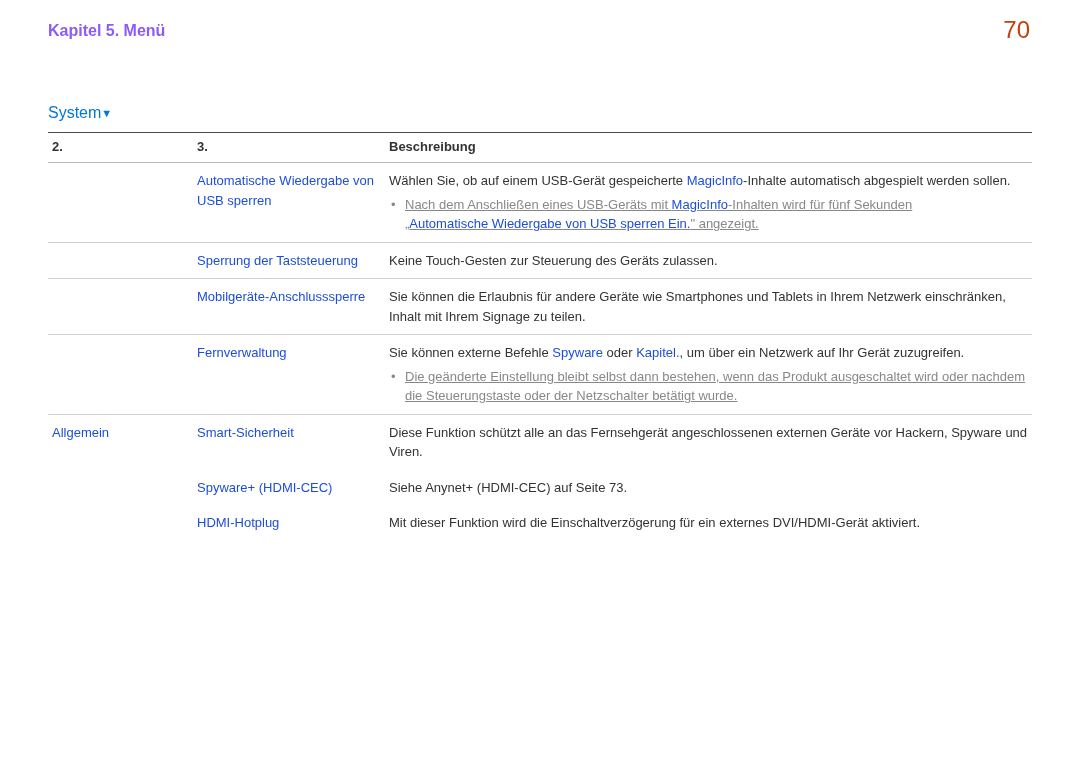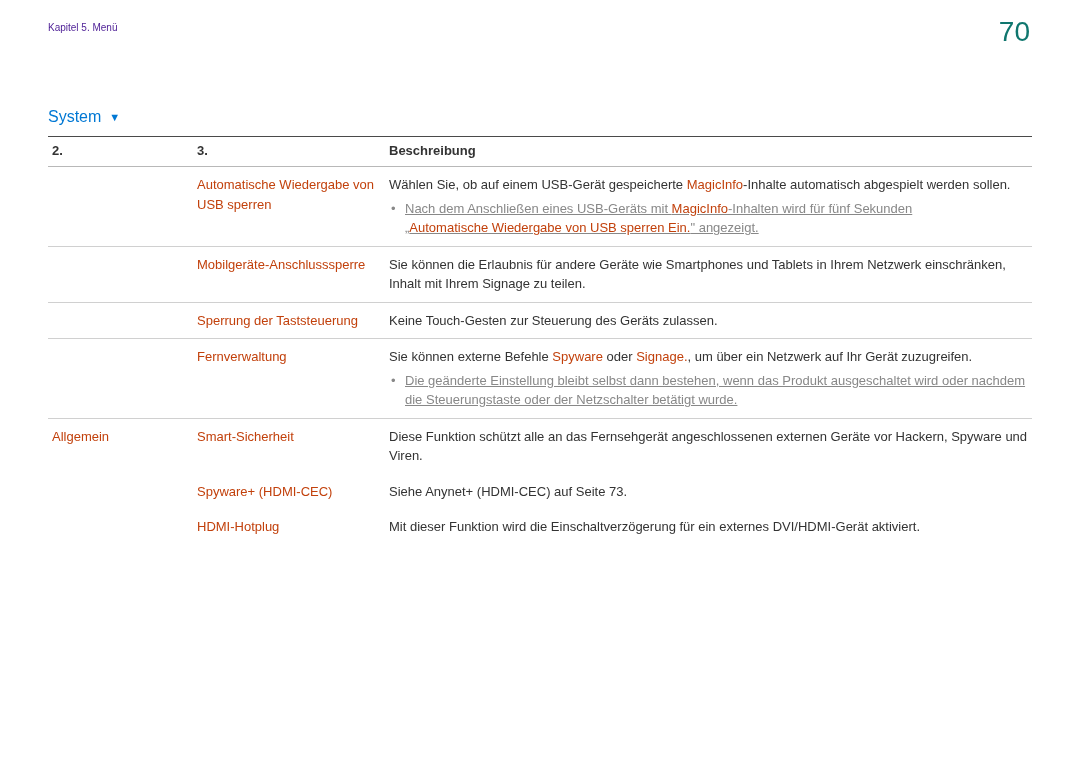--- a/index.html
+++ b/index.html
@@ -13,38 +13,38 @@
       position: relative;
       padding: 22px 48px 48px 48px;
     }
     .page-header {
       display: flex;
       justify-content: space-between;
       align-items: flex-start;
       margin-bottom: 60px;
     }
     .chapter-label {
-      color: #4c1d95;
-      font-size: 10px;
-      font-weight: 400;
+      color: #8b5cf6;
+      font-size: 16px;
+      font-weight: 700;
     }
     .page-number {
-      color: #0f766e;
-      font-size: 28px;
+      color: #c2410c;
+      font-size: 24px;
       font-weight: 400;
       margin-top: -6px;
       margin-right: 2px;
     }
     .section-title {
       color: #0078d4;
       font-size: 16px;
       margin-bottom: 10px;
       display: flex;
       align-items: center;
-      gap: 8px;
+      gap: 0;
     }
     .arrow-down {
       font-size: 11px;
       color: #0078d4;
     }
     table {
       width: 100%;
       border-collapse: collapse;
     }
     thead th {
@@ -62,21 +62,21 @@
       border-top: 1px solid #d0d0d0;
     }
     td {
       vertical-align: top;
       padding: 8px 4px 8px 4px;
       line-height: 1.5;
     }
     .col1 { width: 145px; }
     .col2 { width: 192px; }
     .col3 { }
-    .blue { color: #c2410c; }
+    .blue { color: #1d4ed8; }
     .gray { color: #888; }
     .bullet-list {
       list-style: none;
       padding-left: 16px;
       margin-top: 4px;
       text-decoration: underline;
     }
     .bullet-list li {
       position: relative;
       padding-left: 0;
@@ -124,33 +124,33 @@
         <ul class="bullet-list gray">
           <li class="gray">
             <span>Nach dem Anschließen eines USB-Geräts mit </span><span class="blue">MagicInfo</span><span>-Inhalten wird für fünf Sekunden </span><br>
             <span>„</span><span class="blue">Automatische Wiedergabe von USB sperren Ein.</span><span>" angezeigt.</span>
           </li>
         </ul>
       </td>
     </tr>
     <tr class="sep-top">
       <td></td>
+      <td><span class="blue">Sperrung der Taststeuerung</span></td>
+      <td>Keine Touch-Gesten zur Steuerung des Geräts zulassen.</td>
+    </tr>
+    <tr class="sep-top">
+      <td></td>
       <td><span class="blue">Mobilgeräte-Anschlusssperre</span></td>
       <td>Sie können die Erlaubnis für andere Geräte wie Smartphones und Tablets in Ihrem Netzwerk einschränken, Inhalt mit Ihrem Signage zu teilen.</td>
     </tr>
     <tr class="sep-top">
       <td></td>
-      <td><span class="blue">Sperrung der Taststeuerung</span></td>
-      <td>Keine Touch-Gesten zur Steuerung des Geräts zulassen.</td>
-    </tr>
-    <tr class="sep-top">
-      <td></td>
       <td><span class="blue">Fernverwaltung</span></td>
       <td>
-        <span>Sie können externe Befehle </span><span class="blue">Spyware</span><span> oder  </span><span class="blue">Signage.</span><span>, um über ein Netzwerk auf Ihr Gerät zuzugreifen.</span>
+        <span>Sie können externe Befehle </span><span class="blue">Spyware</span><span> oder  </span><span class="blue">Kapitel.</span><span>, um über ein Netzwerk auf Ihr Gerät zuzugreifen.</span>
         <ul class="bullet-list gray">
           <li class="gray">Die geänderte Einstellung bleibt selbst dann bestehen, wenn das Produkt ausgeschaltet wird oder nachdem die Steuerungstaste oder der Netzschalter betätigt wurde.</li>
         </ul>
       </td>
     </tr>
     <tr class="sep-top">
       <td><span class="blue">Allgemein</span></td>
       <td><span class="blue">Smart-Sicherheit</span></td>
       <td>Diese Funktion schützt alle an das Fernsehgerät angeschlossenen externen Geräte vor Hackern, Spyware und Viren.</td>
     </tr>

